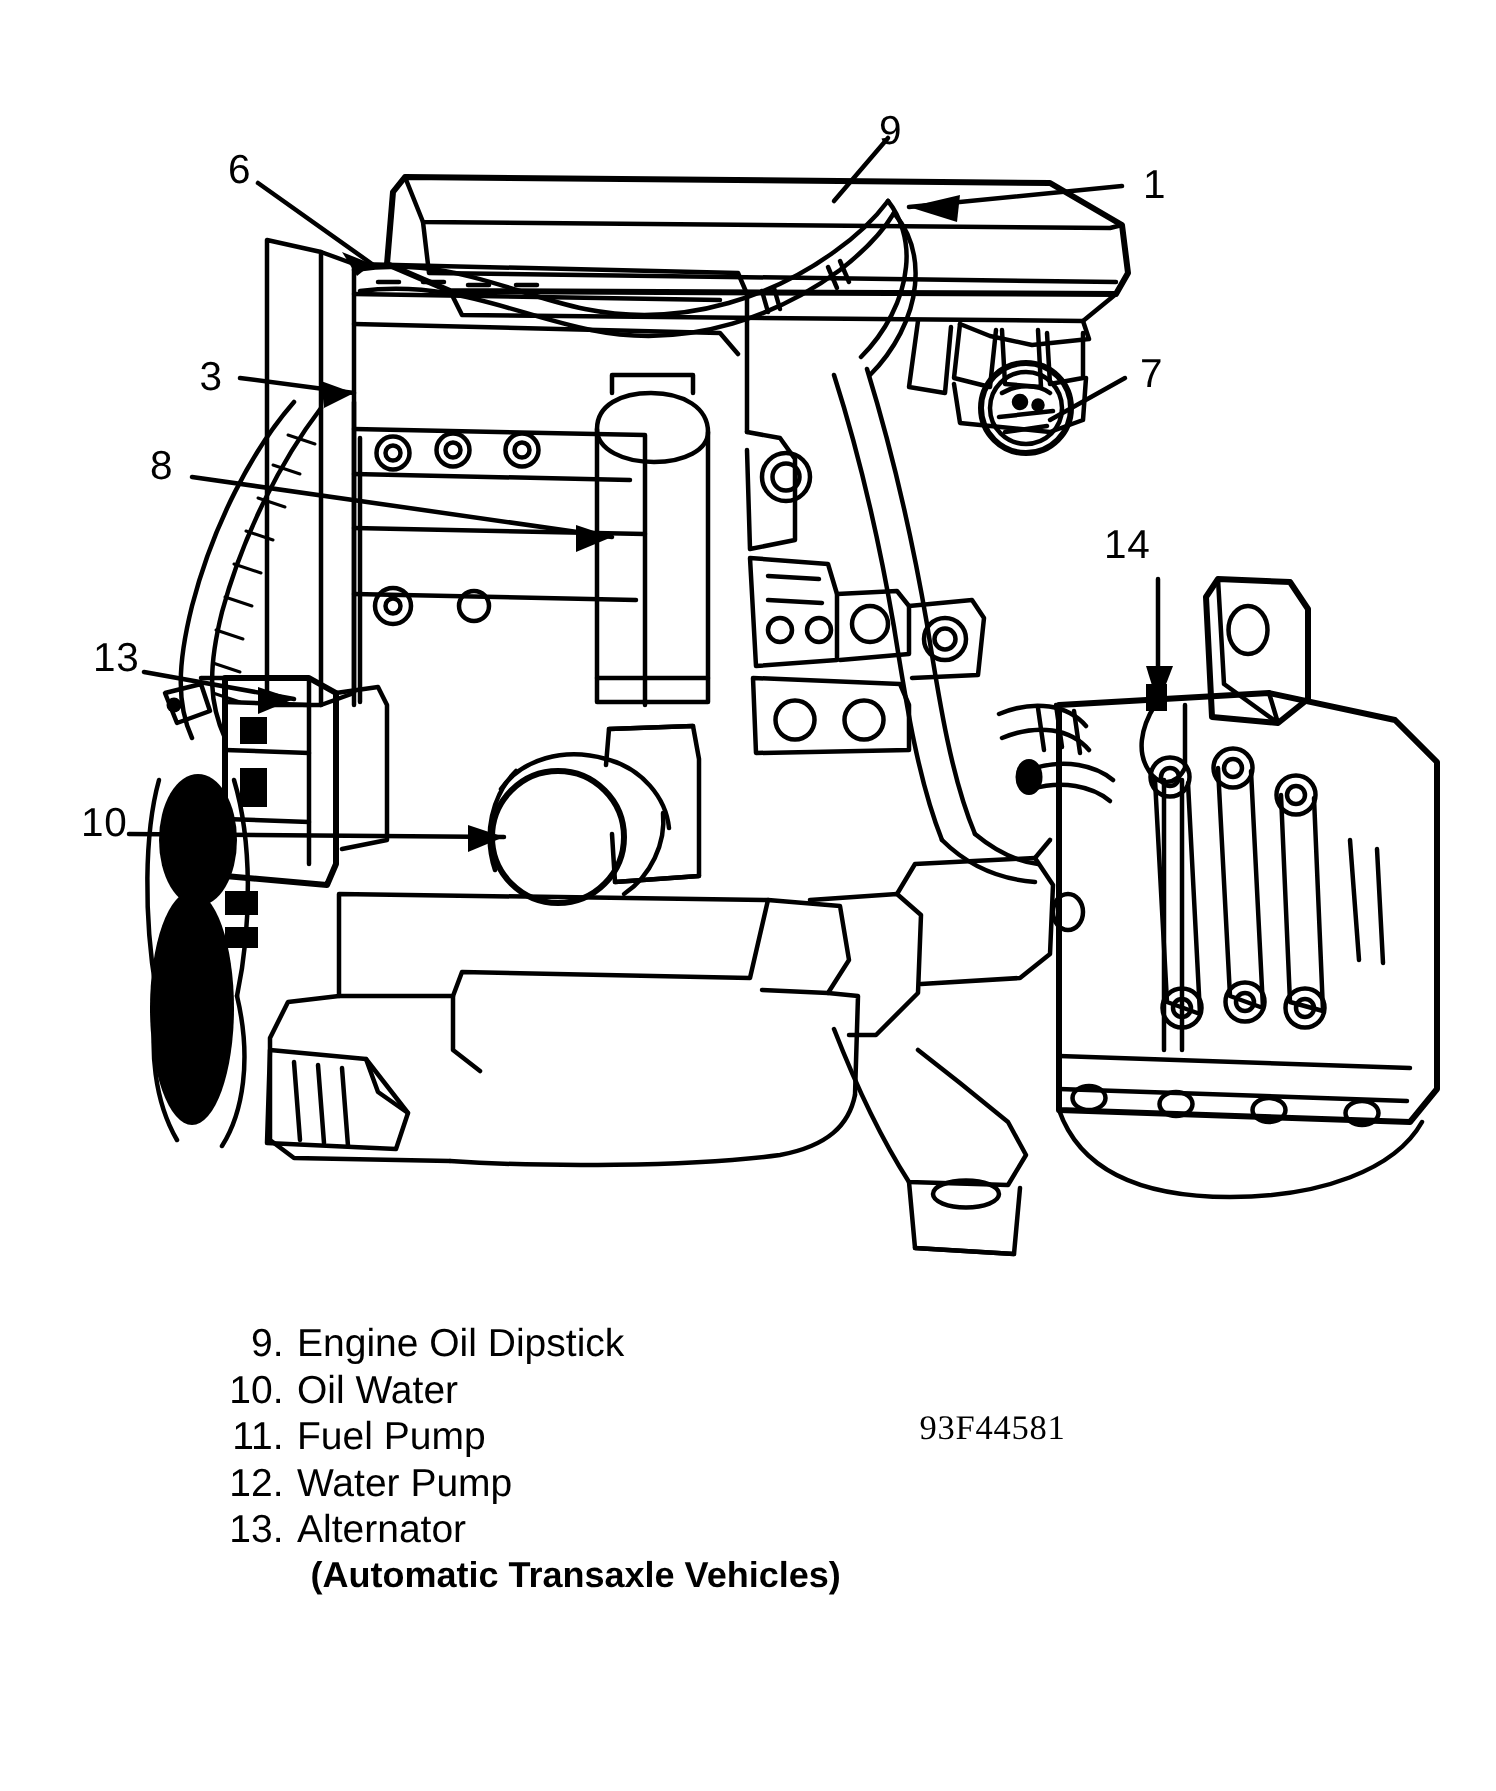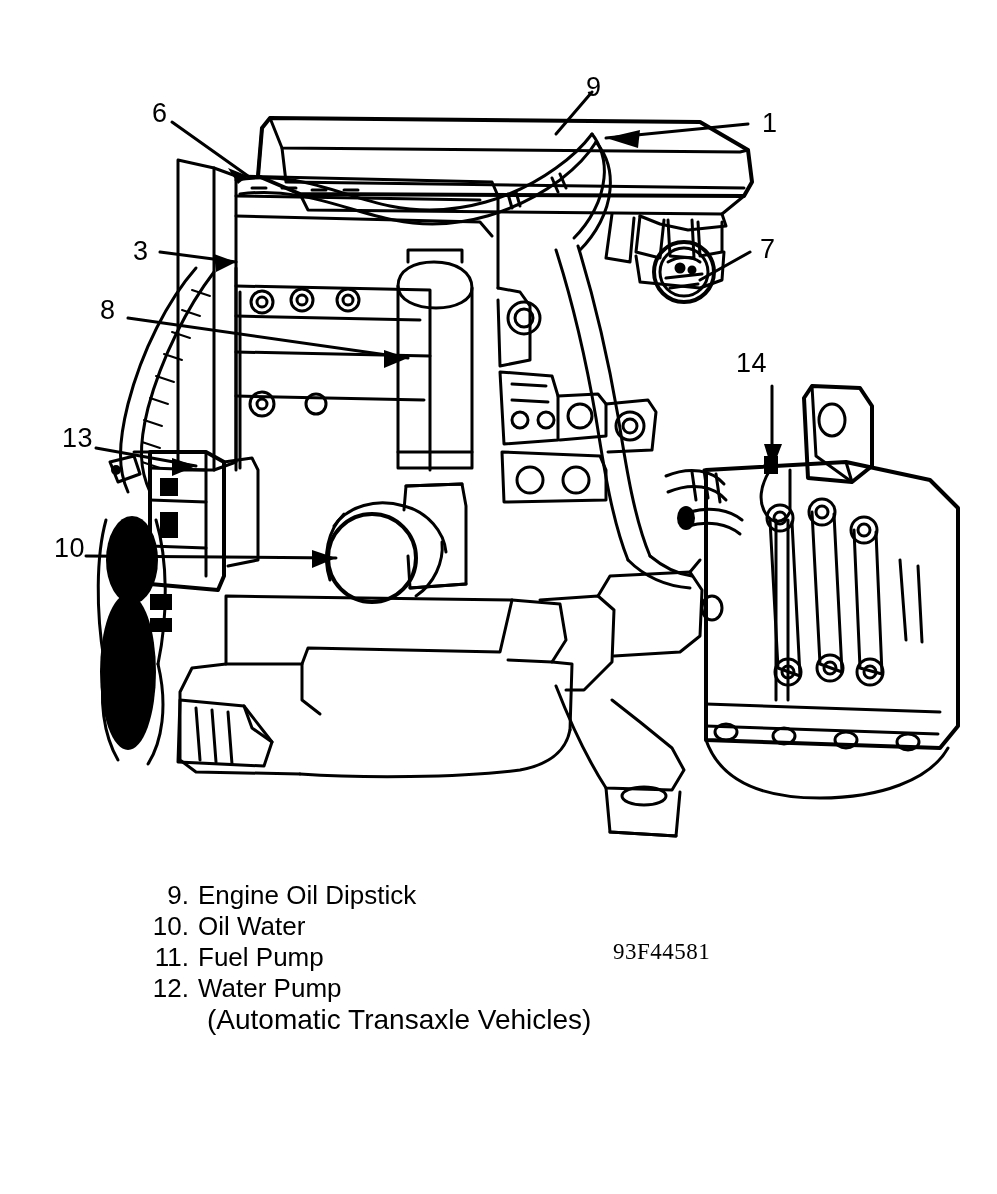--- a/index.html
+++ b/index.html
@@ -44,24 +44,25 @@
   }
   .legend-num{
     display:inline-block;
     width:56px;
     text-align:right;
     padding-right:9px;
     box-sizing:border-box;
   }
   .legend-label{display:inline-block;}
   .legend-sub{
-    font-size:28px;
+    font-size:24px;
     line-height:31px;
     padding-left:65px;
     white-space:nowrap;
+    font-weight:bold;
   }
 
   
   .figure-ref{
     position:absolute;
     left:613px;
     top:940px;
     font-family:"Liberation Serif", serif;
     font-size:23px;
     line-height:1;
@@ -376,20 +377,24 @@
     <div class="legend-row">
       <span class="legend-num">11.</span>
       <span class="legend-label">Fuel Pump</span>
     </div>
 
     <div class="legend-row">
       <span class="legend-num">12.</span>
       <span class="legend-label">Water Pump</span>
     </div>
 
+    <div class="legend-row">
+      <span class="legend-num">13.</span>
+      <span class="legend-label">Alternator</span>
+    </div>
 
 
     <div class="legend-sub">(Automatic Transaxle Vehicles)</div>
 
   </div>
 
   <div class="figure-ref">93F44581</div>
 
 </div>
 

